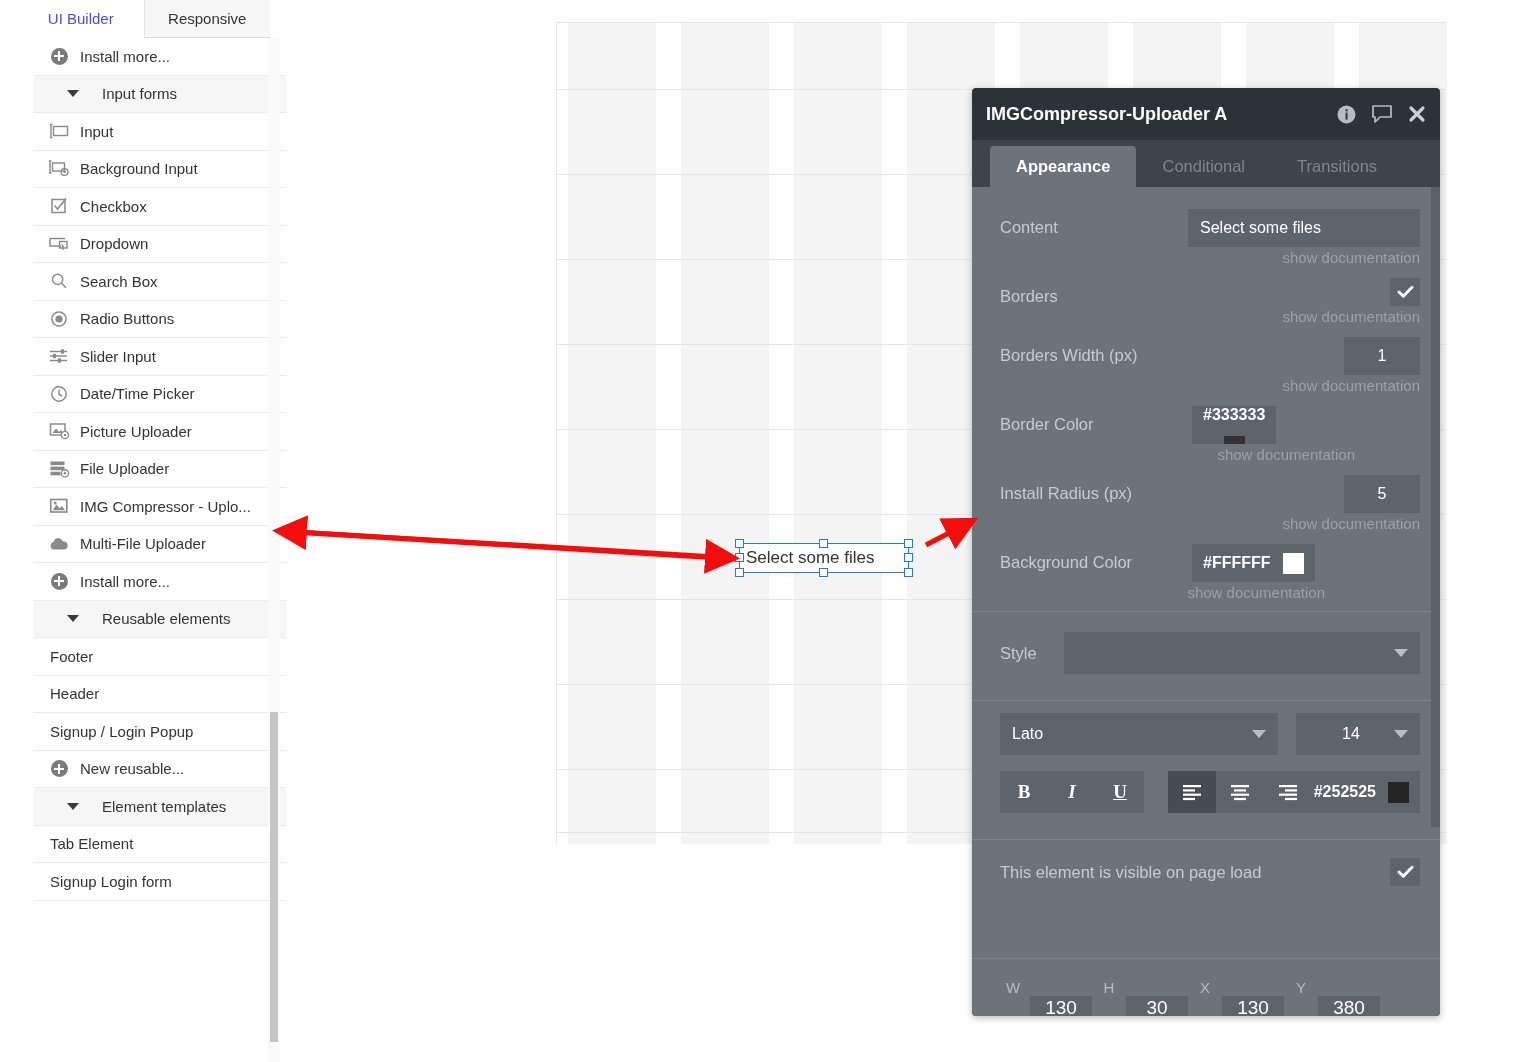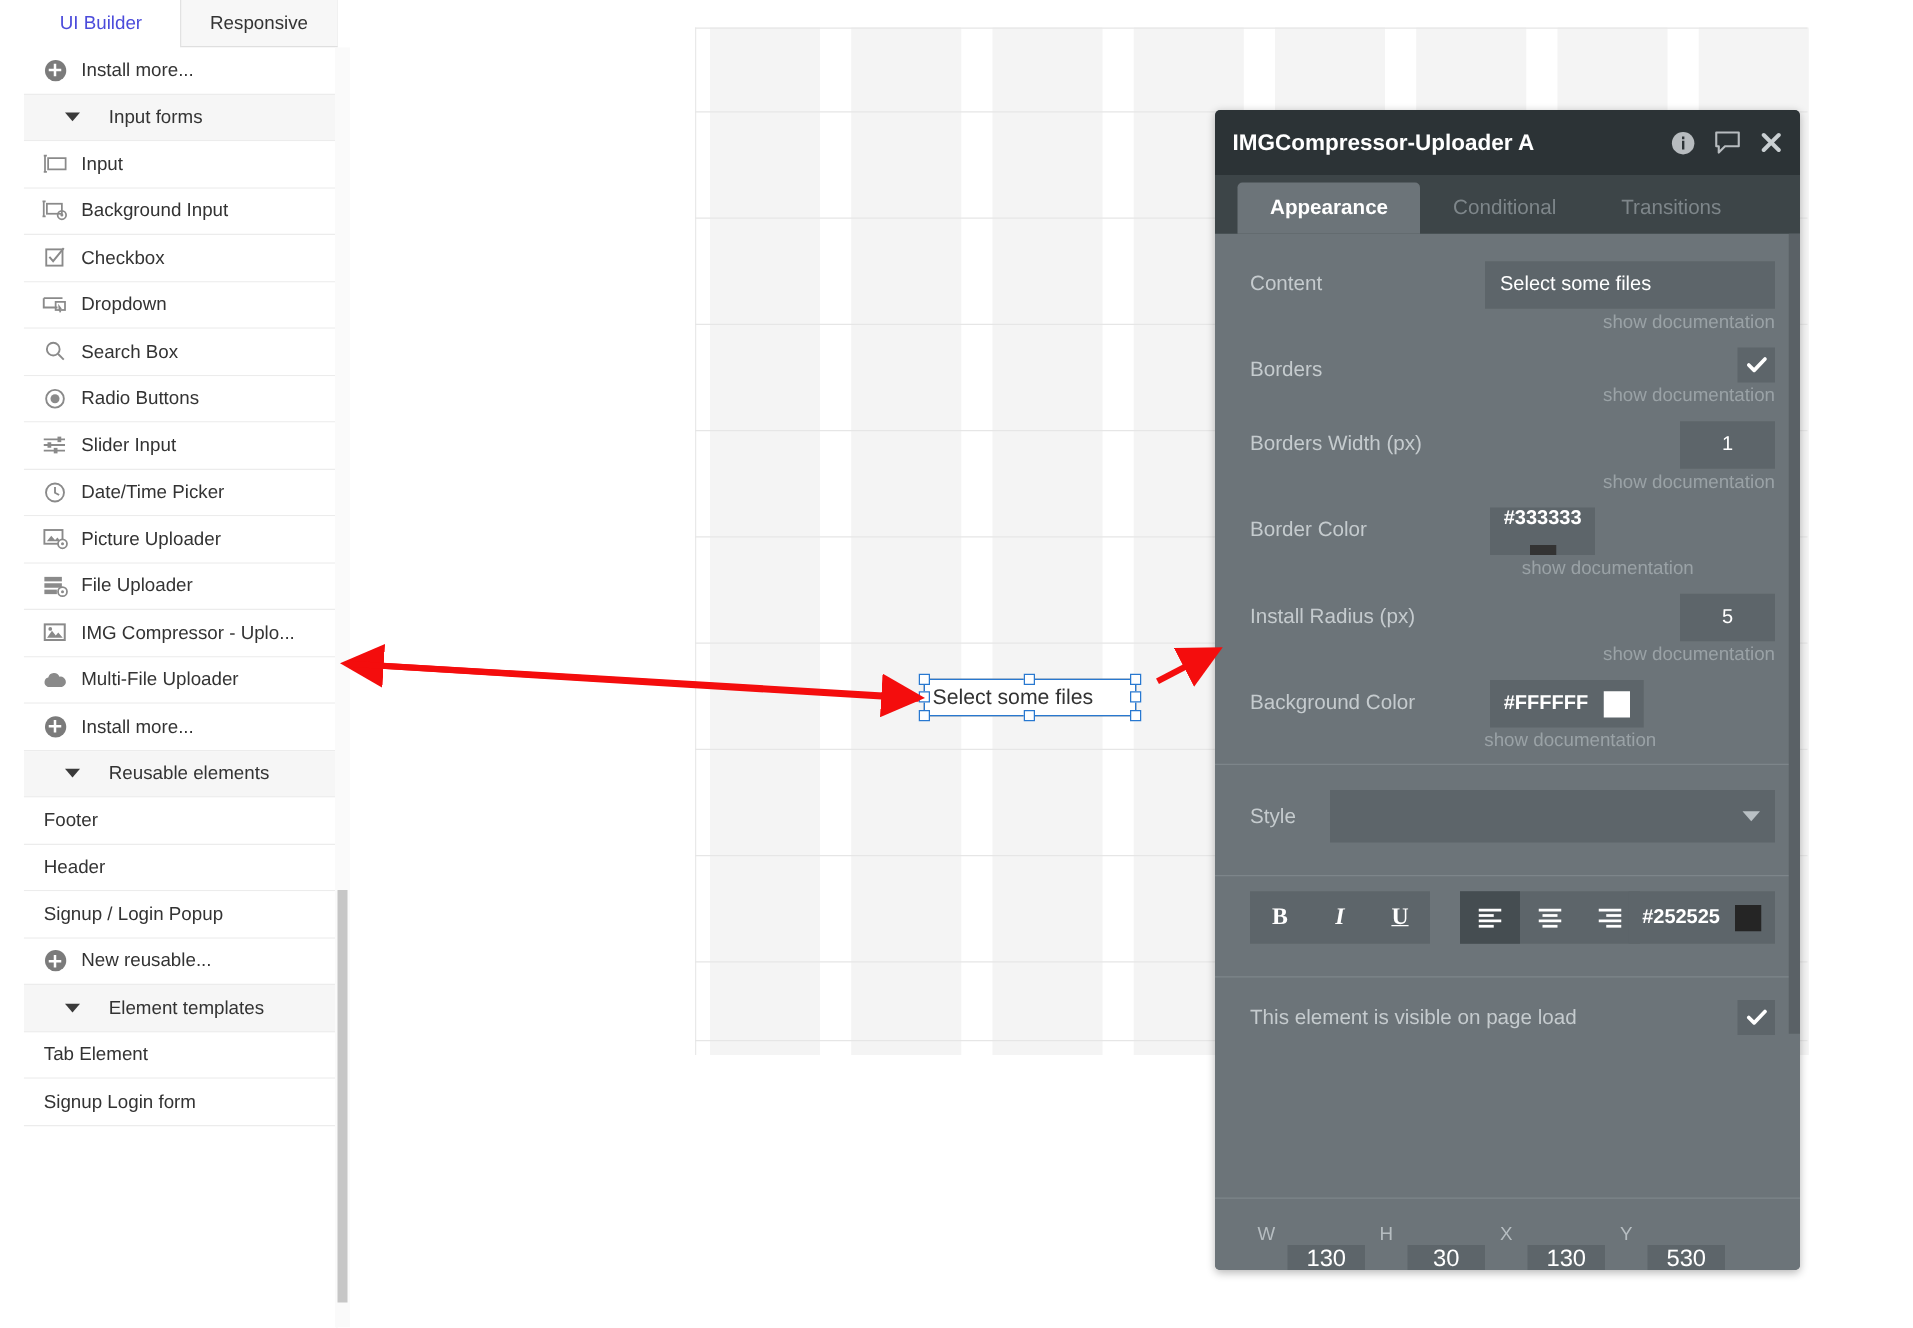--- a/index.html
+++ b/index.html
@@ -20,21 +20,21 @@
   #tabstrip { position:absolute; left:0; top:0; width:252px; height:38px; display:flex; }
   .tab {
     flex:1; display:flex; align-items:center; justify-content:center;
     font-size:15px; height:38px; cursor:pointer;
     border-bottom:1px solid #d8d8d8;
   }
   .tab.active { color:#4b4bdb; background:#fff; border-bottom:1px solid #fff; }
   .tab.inactive { color:#333; background:#f7f7f7; border-left:1px solid #e2e2e2; }
 
   #tree {
-    position:absolute; left:1px; top:38px; width:252px; height:1024px;
+    position:absolute; left:16px; top:38px; width:252px; height:1024px;
     overflow:hidden; background:#fff;
   }
   .row {
     height:37.5px; display:flex; align-items:center;
     border-bottom:1px solid #ececec; font-size:15px; color:#333;
     padding-left:10px; cursor:pointer; background:#fff;
     white-space:nowrap;
   }
   .row.group { background:#f6f6f6; padding-left:24px; }
   .row.plain { padding-left:10px; }
@@ -440,20 +440,30 @@
     <div class="prow" style="height:46px;margin-top:20px;">
       <div class="plabel" style="top:12px;">Style</div>
       <div class="selbox" style="left:64px;right:0;">
         <span style="flex:1"></span>
         <span class="arrw"></span>
       </div>
     </div>
 
     <div class="divider" style="margin-top:22px;"></div>
 
+    <div class="prow" style="height:46px;margin-top:10px;">
+      <div class="selbox" style="left:0;width:278px;">
+        <span style="flex:1">Lato</span>
+        <span class="arrw"></span>
+      </div>
+      <div class="selbox" style="right:0;width:124px;justify-content:center;">
+        <span style="flex:1;text-align:center;">14</span>
+        <span class="arrw"></span>
+      </div>
+    </div>
 
     <div class="prow" style="height:46px;margin-top:12px;">
       <div class="btngrp" style="position:absolute;left:0;">
         <div class="b" style="font-family:'Liberation Serif',serif;font-weight:bold;">B</div>
         <div class="b" style="font-family:'Liberation Serif',serif;font-style:italic;font-weight:bold;">I</div>
         <div class="b" style="font-family:'Liberation Serif',serif;font-weight:bold;text-decoration:underline;">U</div>
       </div>
       <div class="btngrp" style="position:absolute;left:168px;">
         <div class="b on">
           <svg class="icn" width="22" height="17" viewBox="0 0 22 17">
@@ -508,21 +518,21 @@
   <div id="pscroll"></div>
 
   <div id="pfoot">
     <div class="k">W</div>
     <div class="v">130</div>
     <div class="k">H</div>
     <div class="v">30</div>
     <div class="k">X</div>
     <div class="v">130</div>
     <div class="k">Y</div>
-    <div class="v">530</div>
+    <div class="v">380</div>
   </div>
 </div>
 
 <svg id="arrows">
   <defs>
     <marker id="ah" markerWidth="7" markerHeight="7" refX="5.6" refY="3.5" orient="auto">
       <path d="M0,0 L7,3.5 L0,7 z" fill="#f40d0d"></path>
     </marker>
     <marker id="ah2" markerWidth="7" markerHeight="7" refX="5.6" refY="3.5" orient="auto">
       <path d="M0,0 L7,3.5 L0,7 z" fill="#f40d0d"></path>

